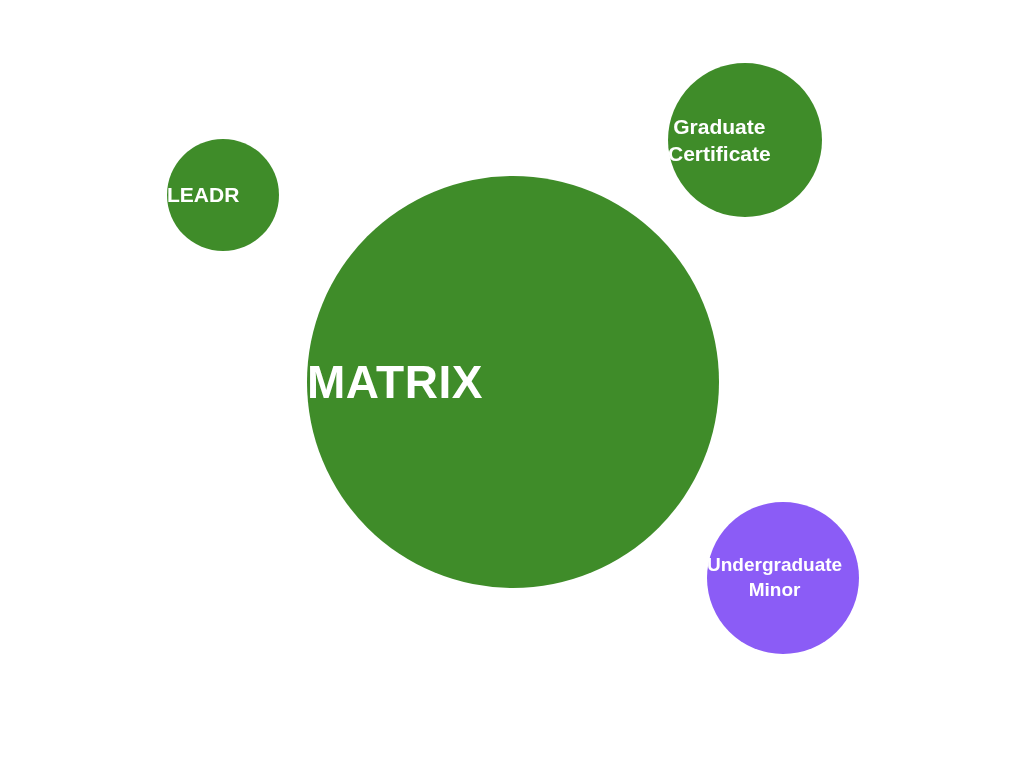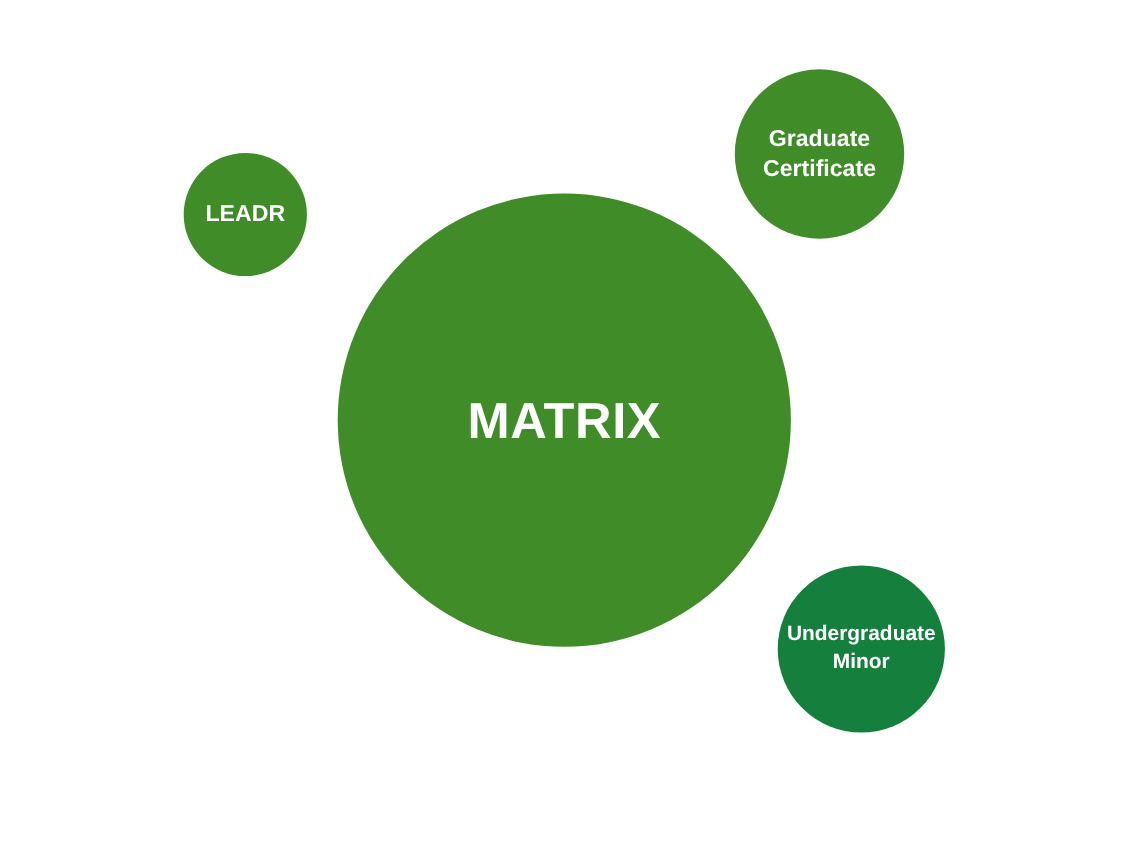--- a/index.html
+++ b/index.html
@@ -13,21 +13,21 @@
     height: 768px;
     background: #ffffff;
     overflow: hidden;
     font-family: "Liberation Sans", sans-serif;
   }
   .node {
     position: absolute;
     border-radius: 50%;
     display: flex;
     align-items: center;
-    justify-content: center;
+    justify-content: flex-start;
     text-align: center;
     box-sizing: border-box;
   }
   .node-label {
     font-weight: bold;
     white-space: pre-line;
     line-height: 1.3;
     user-select: none;
   }
   .node--matrix .node-label {
@@ -56,18 +56,18 @@
 
   <div class="node node--matrix" style="left: 307px; top: 176px; width: 412px; height: 412px; background: rgb(63, 140, 41); color: rgb(255, 255, 255);">
     <span class="node-label">MATRIX</span>
   </div>
 
   <div class="node node--grad-cert" style="left: 668px; top: 63px; width: 154px; height: 154px; background: rgb(63, 140, 41); color: rgb(255, 255, 255);">
     <span class="node-label">Graduate
 Certificate</span>
   </div>
 
-  <div class="node node--undergrad-minor" style="left: 707px; top: 514px; width: 152px; height: 152px; background: #15803d; color: rgb(255, 255, 255);">
+  <div class="node node--undergrad-minor" style="left: 707px; top: 502px; width: 152px; height: 152px; background: #8b5cf6; color: rgb(255, 255, 255);">
     <span class="node-label">Undergraduate
 Minor</span>
   </div>
 
 </div>
 
 </body></html>

